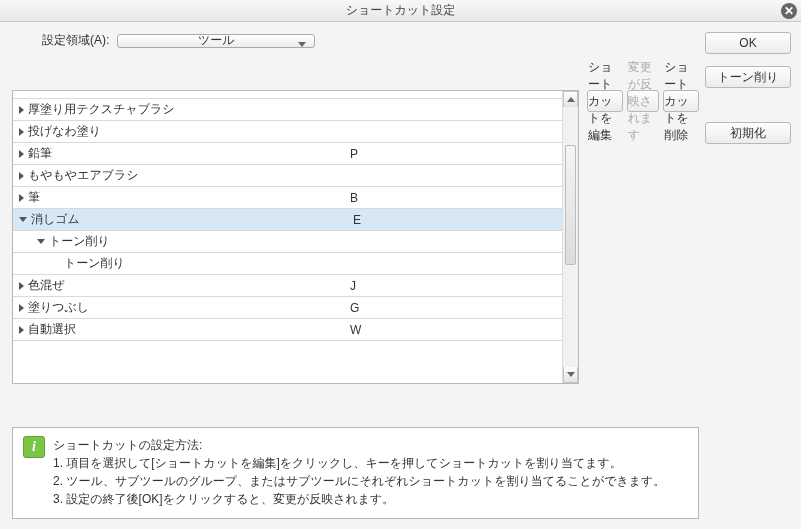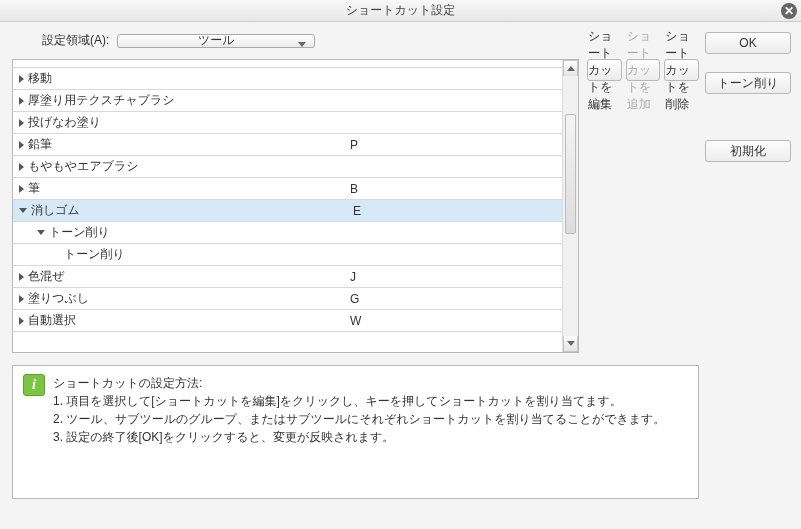--- a/index.html
+++ b/index.html
@@ -1,22 +1,22 @@
 <!DOCTYPE html>
 <html><head>
 <meta charset="utf-8">
 <style>
   * { box-sizing: border-box; margin: 0; padding: 0; font-family: "Meiryo UI","MS PGothic",sans-serif; font-size: 12px; }
   body { background: #f4f4f4; width: 801px; height: 529px; overflow: hidden; position: relative; }
   .titlebar { height: 22px; background: linear-gradient(#f8f8f8,#e8e8e8); border-bottom: 1px solid #ccc; display:flex; align-items:center; justify-content:center; position: relative; text-align: right; }
   .titlebar-text { color:#444; }
   .close-btn { position:absolute; right:4px; top:3px; width:16px; height:16px; border-radius:50%; background:#666; color:#fff; display:flex; align-items:center; justify-content:center; cursor:pointer; font-weight:bold; line-height:1; font-size:11px; }
   .body { display:flex; height: calc(529px - 22px); }
-  .main { flex:1; padding:10px 6px 10px 12px; display:flex; flex-direction:column; }
-  .side { width:96px; padding:10px 10px 0 0; display:flex; flex-direction:column; gap:18px; }
+  .main { flex:1; padding:10px 6px 10px 12px; display:flex; flex-direction:column;gap:31px; }
+  .side { width:96px; padding:10px 10px 0 0; display:flex; flex-direction:column; gap:12px; }
   .btn { background:linear-gradient(#fdfdfd,#ececec); border:1px solid #b8b8b8; border-radius:3px; height:22px; display:flex; align-items:center; justify-content:center; color:#333; cursor:pointer; }
   .btn.disabled { color:#aaa; cursor:default; }
   .area-row { display:flex; align-items:center; gap:8px; margin-bottom:10px; margin-left:30px; }
   .area-label { color:#333; }
   .dropdown { width:198px; height:14px; border:1px solid #aaa; border-radius:3px; background:linear-gradient(#fff,#ececec); display:flex; align-items:center; justify-content:center; position:relative; cursor:pointer; }
   .dropdown .dd-text { color:#333; }
   .dropdown .dd-arrow { position:absolute; right:8px; top:7px; width:0; height:0; border-left:4px solid transparent; border-right:4px solid transparent; border-top:5px solid #666; }
   .grid-wrap { position:relative; border:1px solid #b8b8b8; background:#fff; height:294px; }
   .grid { position:absolute; inset:0 16px 0 0; overflow:hidden; }
   .row { height:22px; border-bottom:1px solid #d9d9d9; display:flex; align-items:center; padding-left:6px; color:#333; background:#fff; }
@@ -64,25 +64,20 @@
         <span class="dd-text">ツール</span>
         <span class="dd-arrow"></span>
       </div>
     </div>
 
     <div class="upper">
       <div class="left">
         <div class="grid-wrap">
           <div class="grid" id="grid">
               <div class="row partial"></div>
-              <div class="row">
-                <span class="tri right"></span>
-                <span class="name">移動</span>
-                <span class="key"></span>
-              </div>
               <div class="row">
                 <span class="tri right"></span>
                 <span class="name">厚塗り用テクスチャブラシ</span>
                 <span class="key"></span>
               </div>
               <div class="row">
                 <span class="tri right"></span>
                 <span class="name">投げなわ塗り</span>
                 <span class="key"></span>
               </div>
@@ -138,21 +133,21 @@
               </div>
             <div class="sb-thumb"></div>
             <div class="sb-btn down">
                 <span class="sb-arrow down"></span>
               </div>
           </div>
         </div>
       </div>
       <div class="action-col">
         <div class="btn">ショートカットを編集</div>
-        <div class="btn disabled">ショートカットを追加</div>
+        <div class="btn disabled">変更が反映されます</div>
         <div class="btn">ショートカットを削除</div>
       </div>
     </div>
 
     <div class="info-box">
       <div class="info-icon">i</div>
       <div class="info-text">
         <div>ショートカットの設定方法:</div>
         <div>1. 項目を選択して[ショートカットを編集]をクリックし、キーを押してショートカットを割り当てます。</div>
         <div>2. ツール、サブツールのグループ、またはサブツールにそれぞれショートカットを割り当てることができます。</div>

